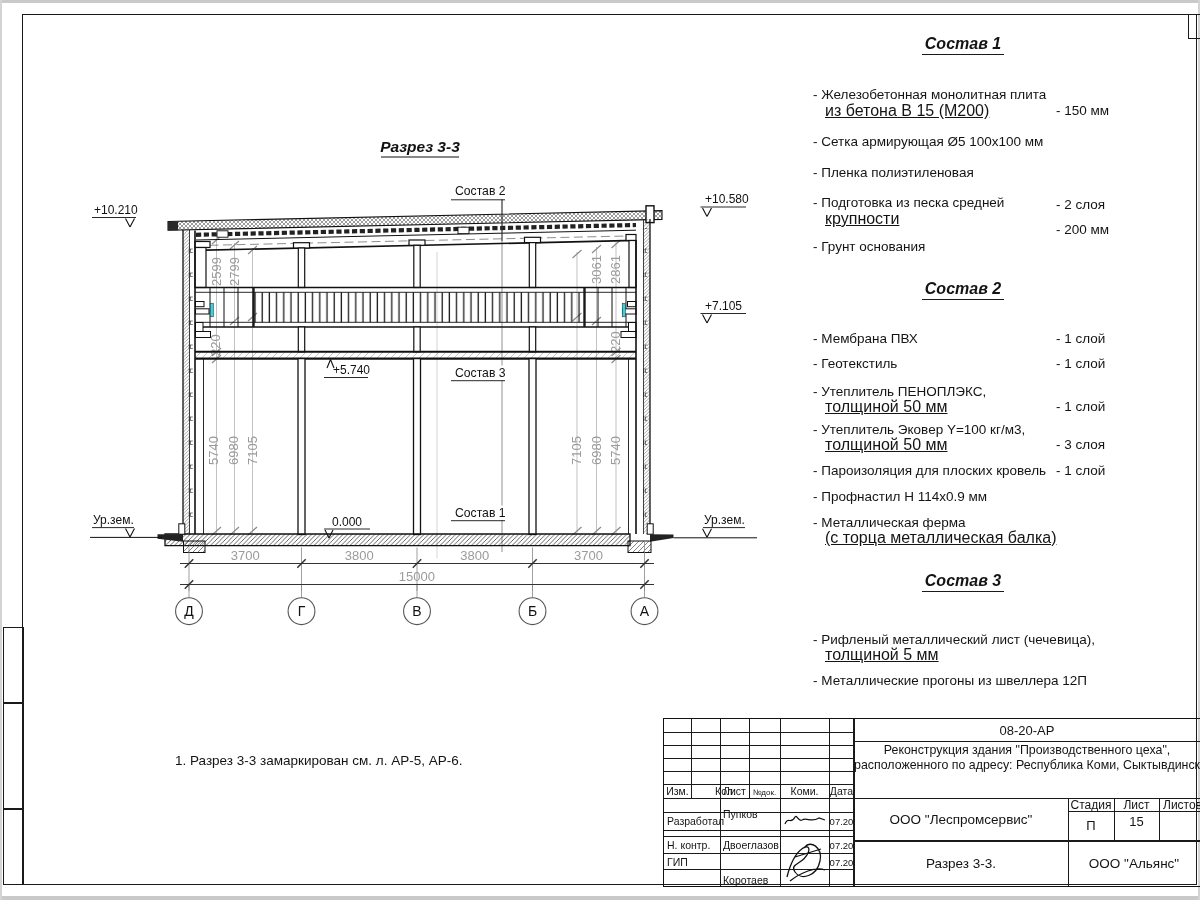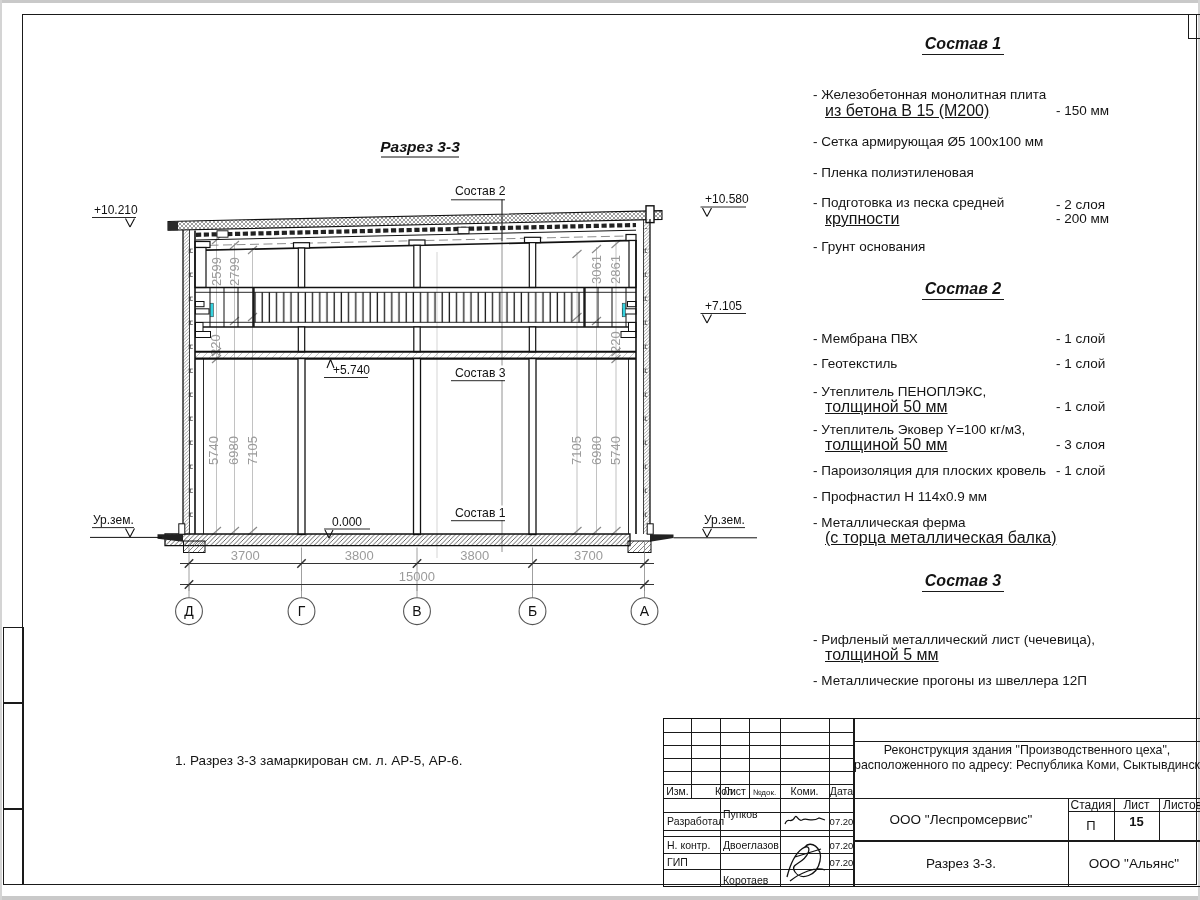--- a/index.html
+++ b/index.html
@@ -296,21 +296,21 @@
 
 <div class="abs sh" style="top:35px;"><span>Состав 1</span></div>
 <div class="abs li" style="top:87px;">- Железобетонная  монолитная плита</div>
 <div class="abs li2" style="top:103px;">из бетона В 15 (М200)</div>
 <div class="abs lv" style="top:103px;">- 150 мм</div>
 <div class="abs li" style="top:134px;">- Сетка армирующая Ø5 100х100 мм</div>
 <div class="abs li" style="top:165px;">- Пленка полиэтиленовая</div>
 <div class="abs lv" style="top:165px;margin-top:32px;">-  2 слоя</div>
 <div class="abs li" style="top:195px;">- Подготовка из песка средней</div>
 <div class="abs li2" style="top:211px;">крупности</div>
-<div class="abs lv" style="top:211px;">- 200 мм</div>
+<div class="abs lv" style="top:222px;">- 200 мм</div>
 <div class="abs li" style="top:239px;">- Грунт основания</div>
 
 <div class="abs sh" style="top:280px;"><span>Состав 2</span></div>
 <div class="abs li" style="top:331px;">- Мембрана ПВХ</div>
 <div class="abs lv" style="top:331px;">- 1 слой</div>
 <div class="abs li" style="top:356px;">- Геотекстиль</div>
 <div class="abs lv" style="top:356px;">- 1 слой</div>
 <div class="abs li" style="top:384px;">- Утеплитель ПЕНОПЛЭКС,</div>
 <div class="abs li2" style="top:399px;">толщиной 50 мм</div>
 <div class="abs lv" style="top:399px;">- 1 слой</div>
@@ -377,25 +377,26 @@
     <path d="M6,42 C14,10 32,6 27,18 C22,30 8,28 14,37 C20,46 36,41 39,26 C42,12 29,5 24,12 M9,46 C19,38 35,31 44,35 M14,22 L40,14" fill="none" stroke="#111" stroke-width="1.3"></path>
   </svg>
 
   <div class="abs hl" style="left:190px;top:22px;width:346px;"></div>
   <div class="abs hl" style="left:190px;top:79px;width:346px;"></div>
   <div class="abs hl2" style="left:190px;top:121px;width:346px;"></div>
   <div class="abs vl" style="left:404px;top:79px;height:88px;"></div>
   <div class="abs vl" style="left:450px;top:79px;height:42px;"></div>
   <div class="abs vl" style="left:495px;top:79px;height:42px;"></div>
   <div class="abs hl" style="left:404px;top:92px;width:132px;"></div>
+  <div class="abs cell" style="left:190px;top:0;width:346px;height:22px;font-size:13px;">08-20-АР</div>
   <div class="abs" style="left:190px;top:24px;width:346px;height:54px;text-align:center;font-size:12.4px;line-height:15px;">
     <div style="white-space:nowrap;">Реконструкция здания "Производственного цеха",</div>
     <div style="white-space:nowrap;">расположенного по адресу: Республика Коми, Сыктывдинский</div>
   </div>
   <div class="abs cell" style="left:190px;top:79px;width:214px;height:42px;font-size:13.5px;">ООО "Леспромсервис"</div>
   <div class="abs cell" style="left:404px;top:79px;width:46px;height:13px;font-size:12px;">Стадия</div>
   <div class="abs cell" style="left:450px;top:79px;width:45px;height:13px;font-size:12px;">Лист</div>
   <div class="abs cell" style="left:495px;top:79px;width:41px;height:13px;font-size:12px;justify-content:flex-start;padding-left:4px;">Листов</div>
   <div class="abs cell" style="left:404px;top:92px;width:46px;height:29px;font-size:13px;">П</div>
-  <div class="abs cell" style="left:450px;top:92px;width:45px;height:20px;font-size:13px;font-weight:bold;">15</div>
+  <div class="abs cell" style="left:450px;top:92px;width:45px;height:20px;font-size:13px;">15</div>
   <div class="abs cell" style="left:190px;top:121px;width:214px;height:46px;font-size:13.5px;">Разрез 3-3.</div>
   <div class="abs cell" style="left:404px;top:121px;width:132px;height:46px;font-size:13.5px;">ООО "Альянс"</div>
 </div>
 
 </body></html>

